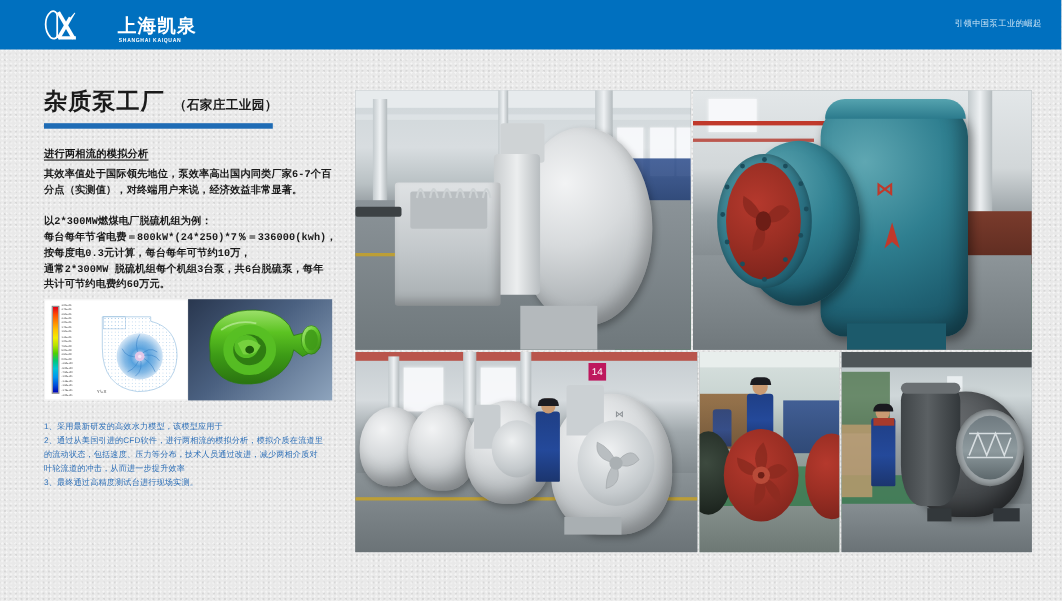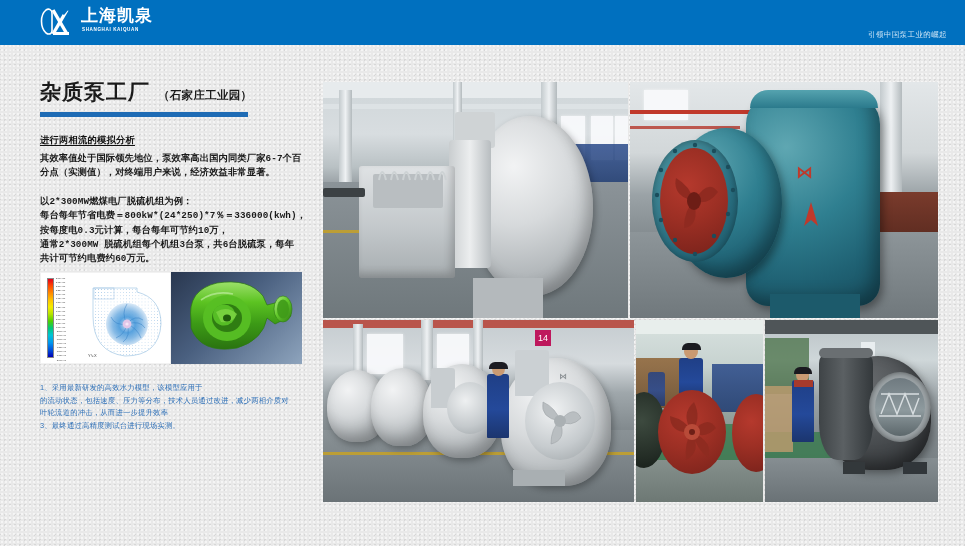--- a/index.html
+++ b/index.html
@@ -18,35 +18,35 @@
     position: relative;
   }
 
   
   .header {
     position: absolute; left: 0; top: 0; width: 965px; height: 45px;
     background: #0070bf;
   }
   .header-logo {
     position: absolute; left: 40px; top: 7px;
-    display: flex; align-items: flex-start; height: 32px;
+    display: flex; align-items: flex-end; height: 32px; gap: 26px;
   }
   .logo-mark { width: 36px; height: 31px; position: relative; }
   .logo-cn {
     color: #ffffff; font-size: 17px; font-weight: bold;
     letter-spacing: 1px; margin-left: 5px; line-height: 1;
   }
   .logo-en {
     color: #ffffff; font-size: 4.6px; font-weight: bold;
     letter-spacing: .6px; margin-left: 6px; margin-top: 2px;
     transform: scaleY(1.15); transform-origin: left top;
   }
   .logo-text-wrap { display: flex; flex-direction: column; justify-content: center; }
   .header-tagline {
-    position: absolute; right: 18px; top: 13px; height: 43px;
+    position: absolute; right: 18px; top: 0; height: 43px;
     display: flex; align-items: center;
     color: #cfe6f6; font-size: 7.5px; letter-spacing: .4px;
     white-space: nowrap;
   }
 
   
   .left-col { position: absolute; left: 40px; top: 78px; width: 280px; }
 
   .page-title-row { display: flex; align-items: baseline; }
   .page-title {
@@ -318,20 +318,21 @@
       <ellipse cx="53" cy="43" rx="11" ry="10.5" fill="#56bd25"></ellipse>
       <path d="M45 40 Q56 33 66 42 Q62 52 50 50 Z" fill="#7ad341" opacity=".9"></path>
       <path d="M30 28 Q44 18 62 22" stroke="#bdeda0" stroke-width="1.6" fill="none" opacity=".7"></path>
       <ellipse cx="56" cy="46" rx="4" ry="3.6" fill="#1f5c0b"></ellipse>
     </svg>
   </div>
 </div>
 
 <div class="notes">
   <div>1、采用最新研发的高效水力模型，该模型应用于</div>
+  <div>2、通过从美国引进的CFD软件，进行两相流的模拟分析，模拟介质在流道里</div>
   <div>的流动状态，包括速度、压力等分布，技术人员通过改进，减少两相介质对</div>
   <div>叶轮流道的冲击，从而进一步提升效率</div>
   <div>3、最终通过高精度测试台进行现场实测。</div>
 </div>
 
 <div class="photo-grid">
 
   <div class="photo p-top-left">
     <div class="ph ph-full shop"></div>
     <div class="shop-beam" style="left:0;top:0;width:305px;height:16px;"></div>

